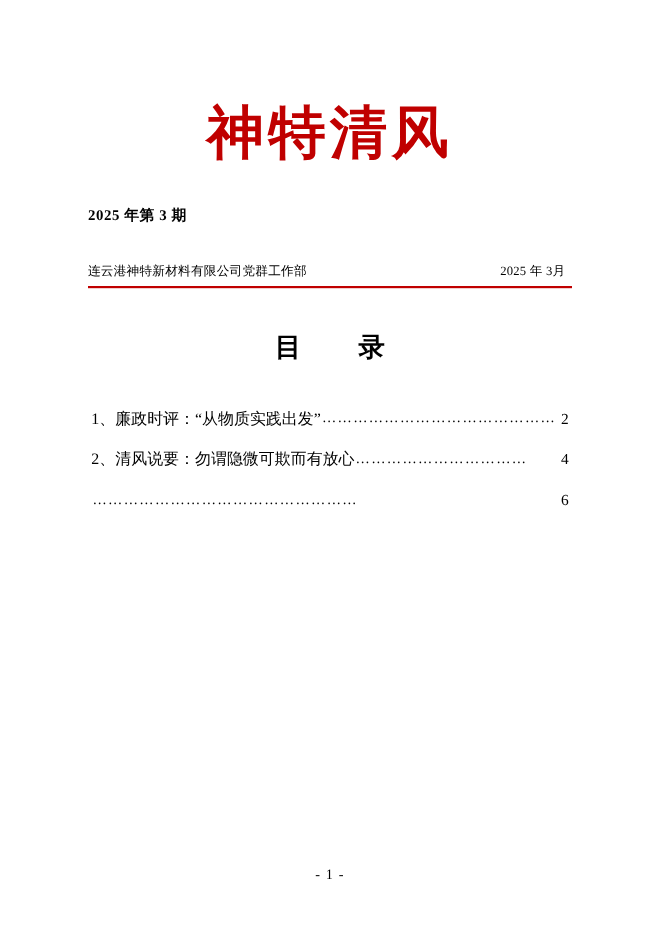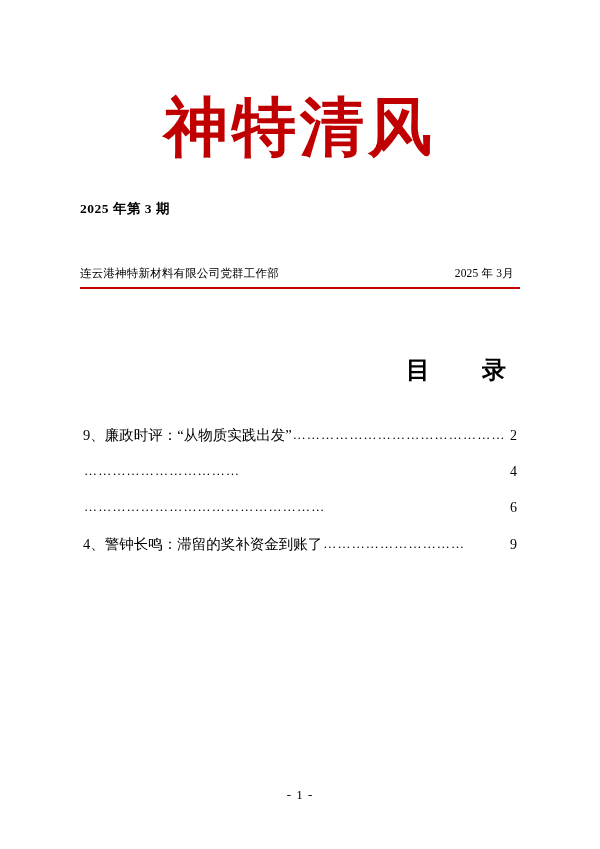--- a/index.html
+++ b/index.html
@@ -21,35 +21,35 @@
     width: 600px;
     height: 849px;
     box-sizing: border-box;
     padding: 0 80px;
   }
   .masthead {
     margin-top: 92px;
     text-align: center;
     color: #c00000;
     font-family: "DejaVu Serif", serif;
-    font-size: 64px;
+    font-size: 52px;
     font-weight: bold;
     letter-spacing: 4px;
     line-height: 1.1;
   }
   .issue-line {
     margin-top: 38px;
     text-align: left;
     font-size: 13.5px;
     font-weight: bold;
     letter-spacing: 0.5px;
     font-family: "Liberation Serif", serif;
   }
   .dept-row {
-    margin-top: 48px;
+    margin-top: 34px;
     display: flex;
     justify-content: space-between;
     align-items: flex-end;
     font-size: 11.5px;
     letter-spacing: 0.2px;
     gap: 20px;
   }
   .dept-row .dept-name {
     white-space: nowrap;
   }
@@ -57,22 +57,22 @@
     white-space: nowrap;
     padding-right: 6px;
     font-family: Liberation Serif, serif;
   }
   .rule {
     margin-top: 6px;
     border-top: 2.2px solid #c00000;
     width: 100%;
   }
   .toc-title {
-    margin-top: 65px;
-    text-align: right;
+    margin-top: 38px;
+    text-align: center;
     font-size: 24px;
     font-weight: bold;
     letter-spacing: 14px;
     font-family: Liberation Mono, monospace;
     padding-left: 14px;
   }
   .toc-list {
     margin-top: 40px;
     padding: 0 3px;
   }
@@ -125,38 +125,34 @@
     <div class="dept-date">2025 年 3月</div>
   </div>
 
   <div class="rule"></div>
 
   <div class="toc-title">目　录</div>
 
   <div class="toc-list">
 
     <div class="toc-item">
-      <span class="toc-label">9、廉政时评：“从物质实践出发”</span>
+      <span class="toc-label">1、廉政时评：“从物质实践出发”</span>
       <span class="toc-dots">………………………………………</span>
       <span class="toc-page">2</span>
     </div>
 
     <div class="toc-item">
+      <span class="toc-label">2、清风说要：勿谓隐微可欺而有放心</span>
       <span class="toc-dots">……………………………</span>
       <span class="toc-page">4</span>
     </div>
 
     <div class="toc-item">
       <span class="toc-dots">……………………………………………</span>
       <span class="toc-page">6</span>
     </div>
 
-    <div class="toc-item">
-      <span class="toc-label">4、警钟长鸣：滞留的奖补资金到账了</span>
-      <span class="toc-dots">…………………………</span>
-      <span class="toc-page">9</span>
-    </div>
 
   </div>
 
   <div class="footer">- 1 -</div>
 
 </div>
 
 </body></html>

